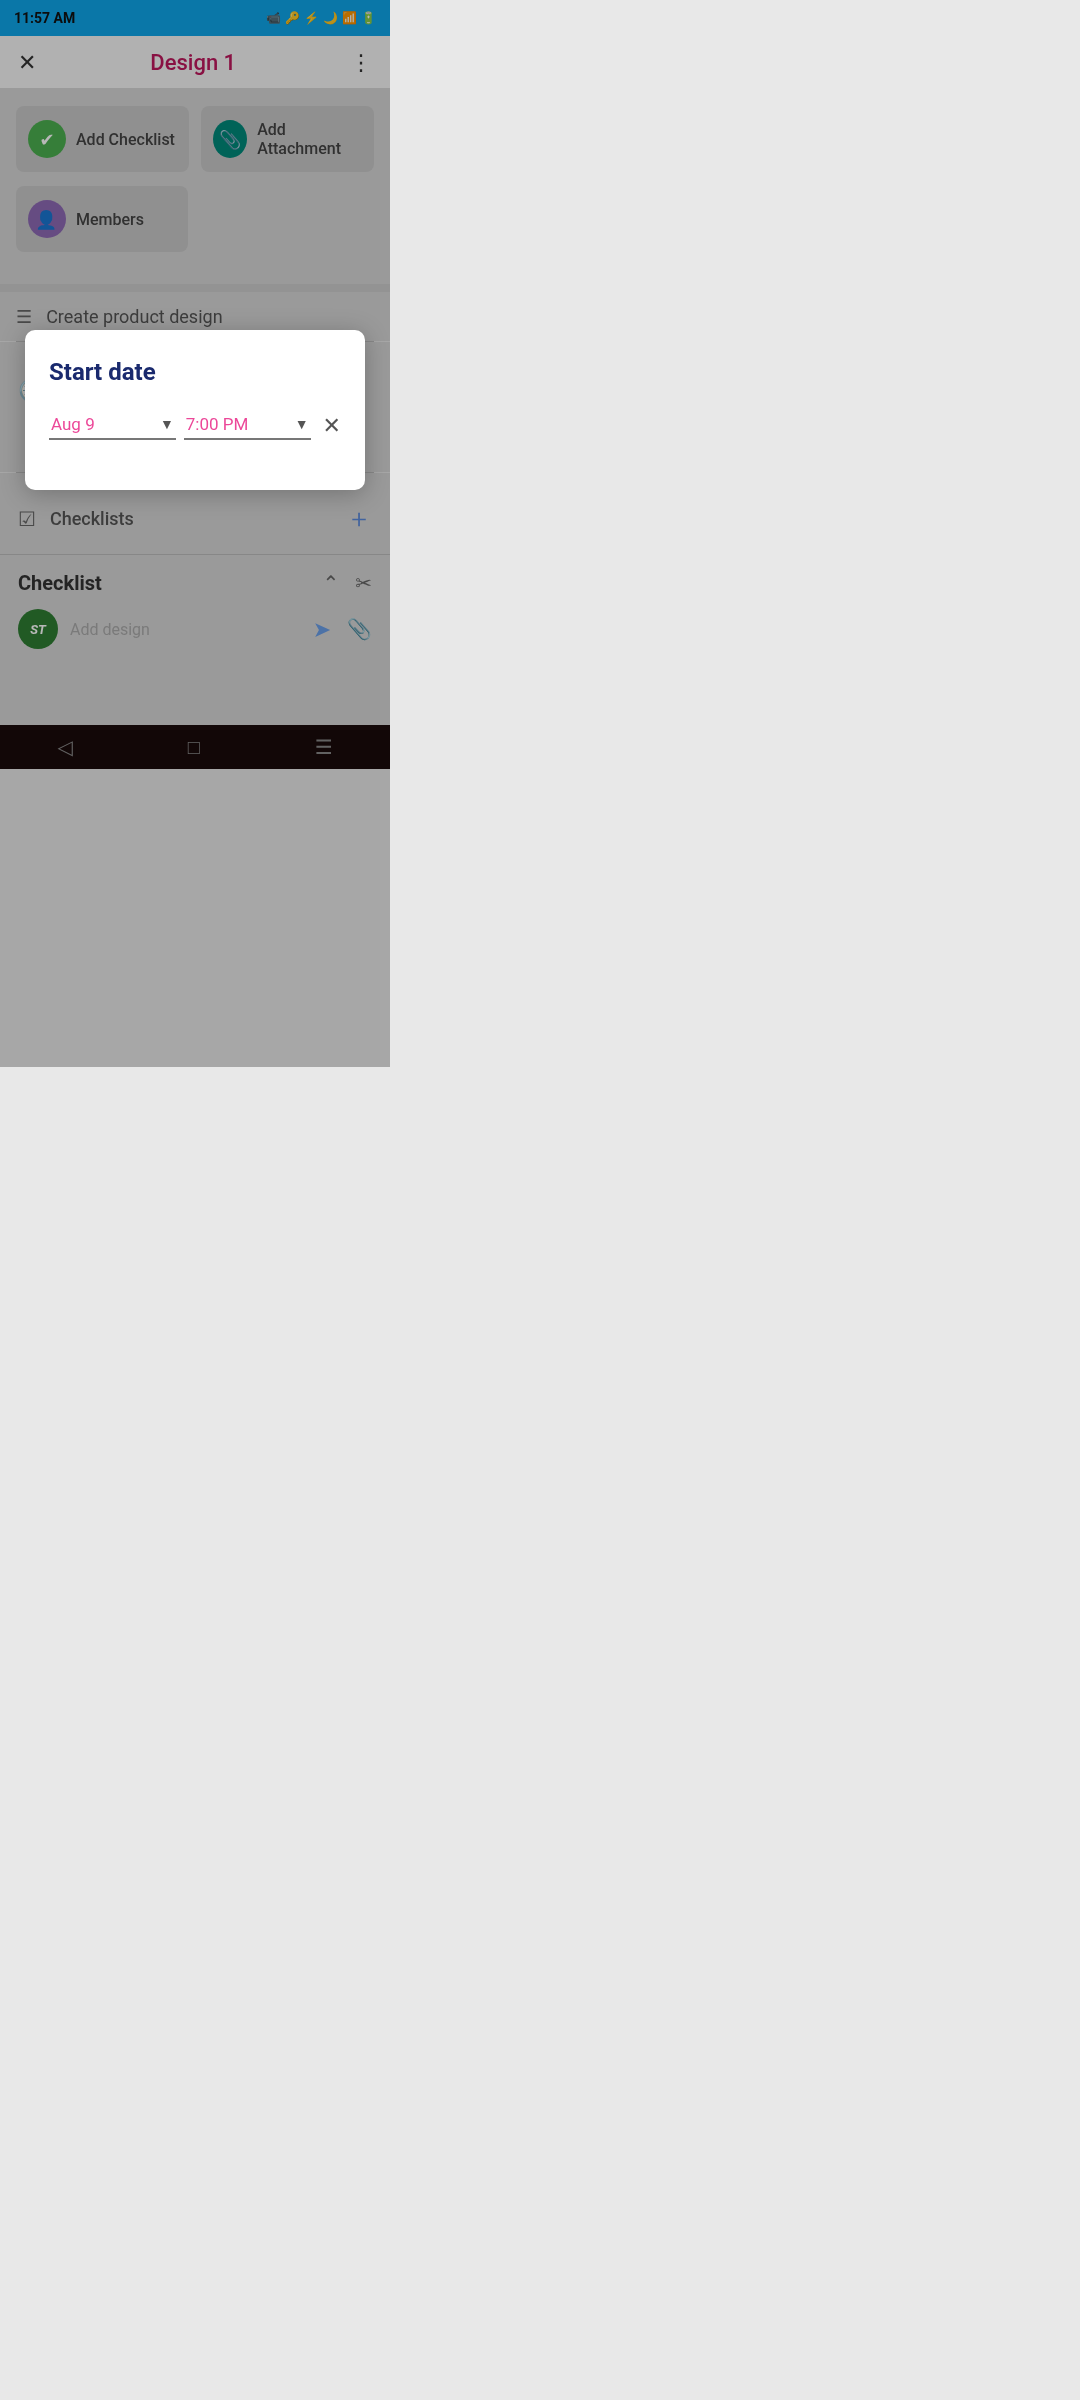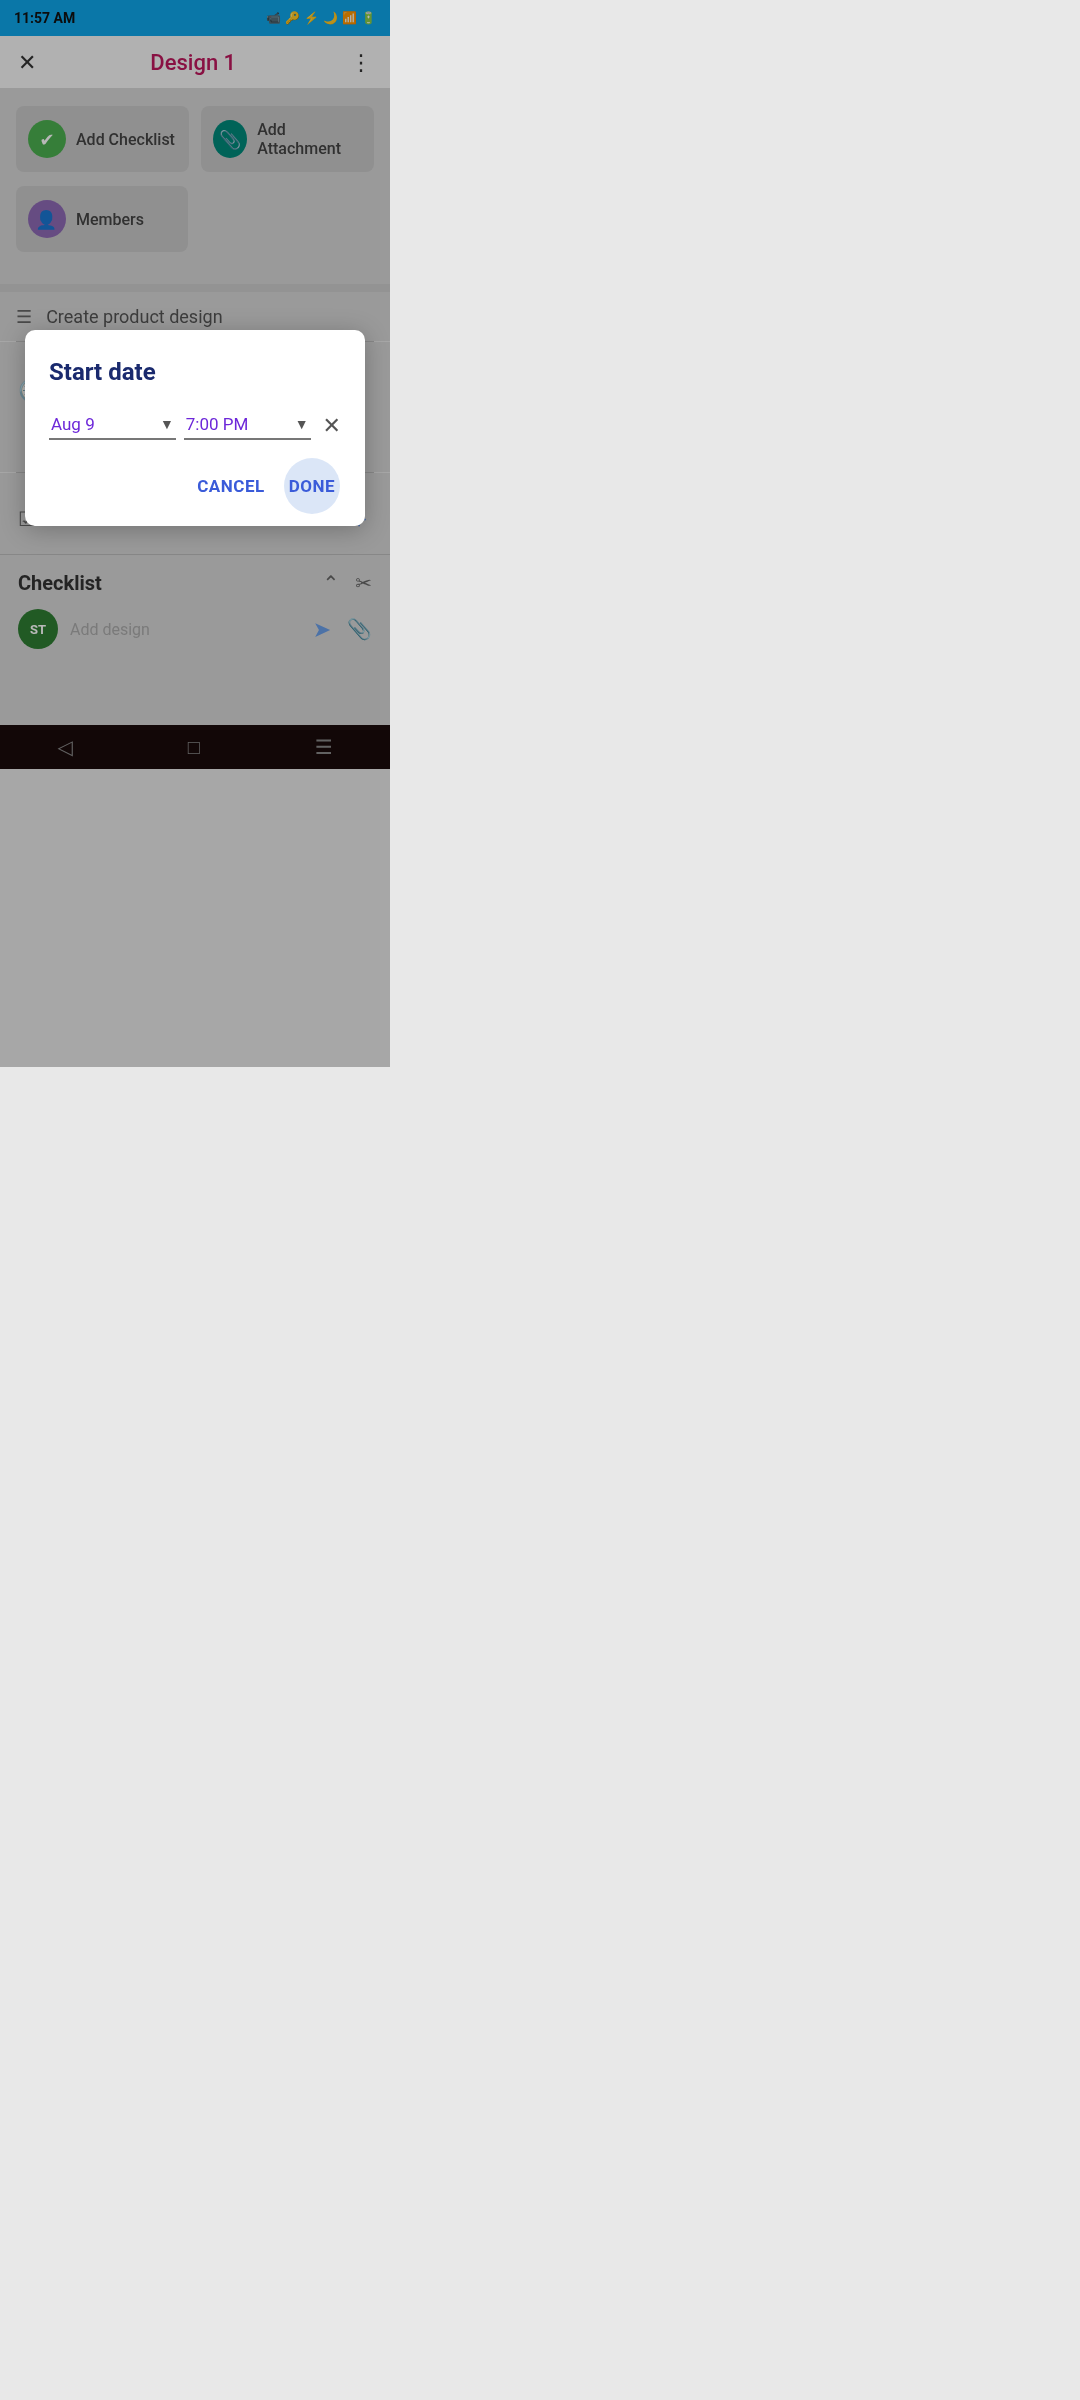--- a/index.html
+++ b/index.html
@@ -189,20 +189,21 @@
       height: 40px;
       border-radius: 50%;
       background: #2e7d32;
       color: #fff;
       display: flex;
       align-items: center;
       justify-content: center;
       font-size: 13px;
       font-weight: 700;
       flex-shrink: 0;
+      font-style: italic;
     }
     .comment-input {
       flex: 1;
       font-size: 16px;
       color: #aaa;
       padding: 8px 0;
     }
     .comment-send { color: #6a9ee8; font-size: 22px; margin-right: 4px; }
     .comment-attach { color: #999; font-size: 20px; }
 
@@ -255,21 +256,21 @@
       border: none;
       border-bottom: 2px solid #777;
       font-size: 17px;
       color: #222;
       padding: 4px 2px;
       display: flex;
       align-items: center;
       justify-content: space-between;
       cursor: pointer;
     }
-    .dialog-field-text { font-size: 17px; color: #6d28d9; }
+    .dialog-field-text { font-size: 17px; color: #ec4899; }
     .dialog-field-arrow { color: #555; font-size: 14px; }
     .dialog-close {
       color: #555;
       font-size: 22px;
       cursor: pointer;
       flex-shrink: 0;
       margin-left: 4px;
     }
     .dialog-actions {
       display: flex;
@@ -414,20 +415,13 @@
     <div class="dialog-field">
       <span class="dialog-field-text">Aug 9</span>
       <span class="dialog-field-arrow">▼</span>
     </div>
     <div class="dialog-field">
       <span class="dialog-field-text">7:00 PM</span>
       <span class="dialog-field-arrow">▼</span>
     </div>
     <span class="dialog-close">✕</span>
   </div>
-  <div class="dialog-actions">
-    <span class="dialog-cancel">CANCEL</span>
-    <div class="dialog-done-wrap">
-      <div class="dialog-done-ripple"></div>
-      <span class="dialog-done">DONE</span>
-    </div>
-  </div>
 </div>
 
 </body></html>

